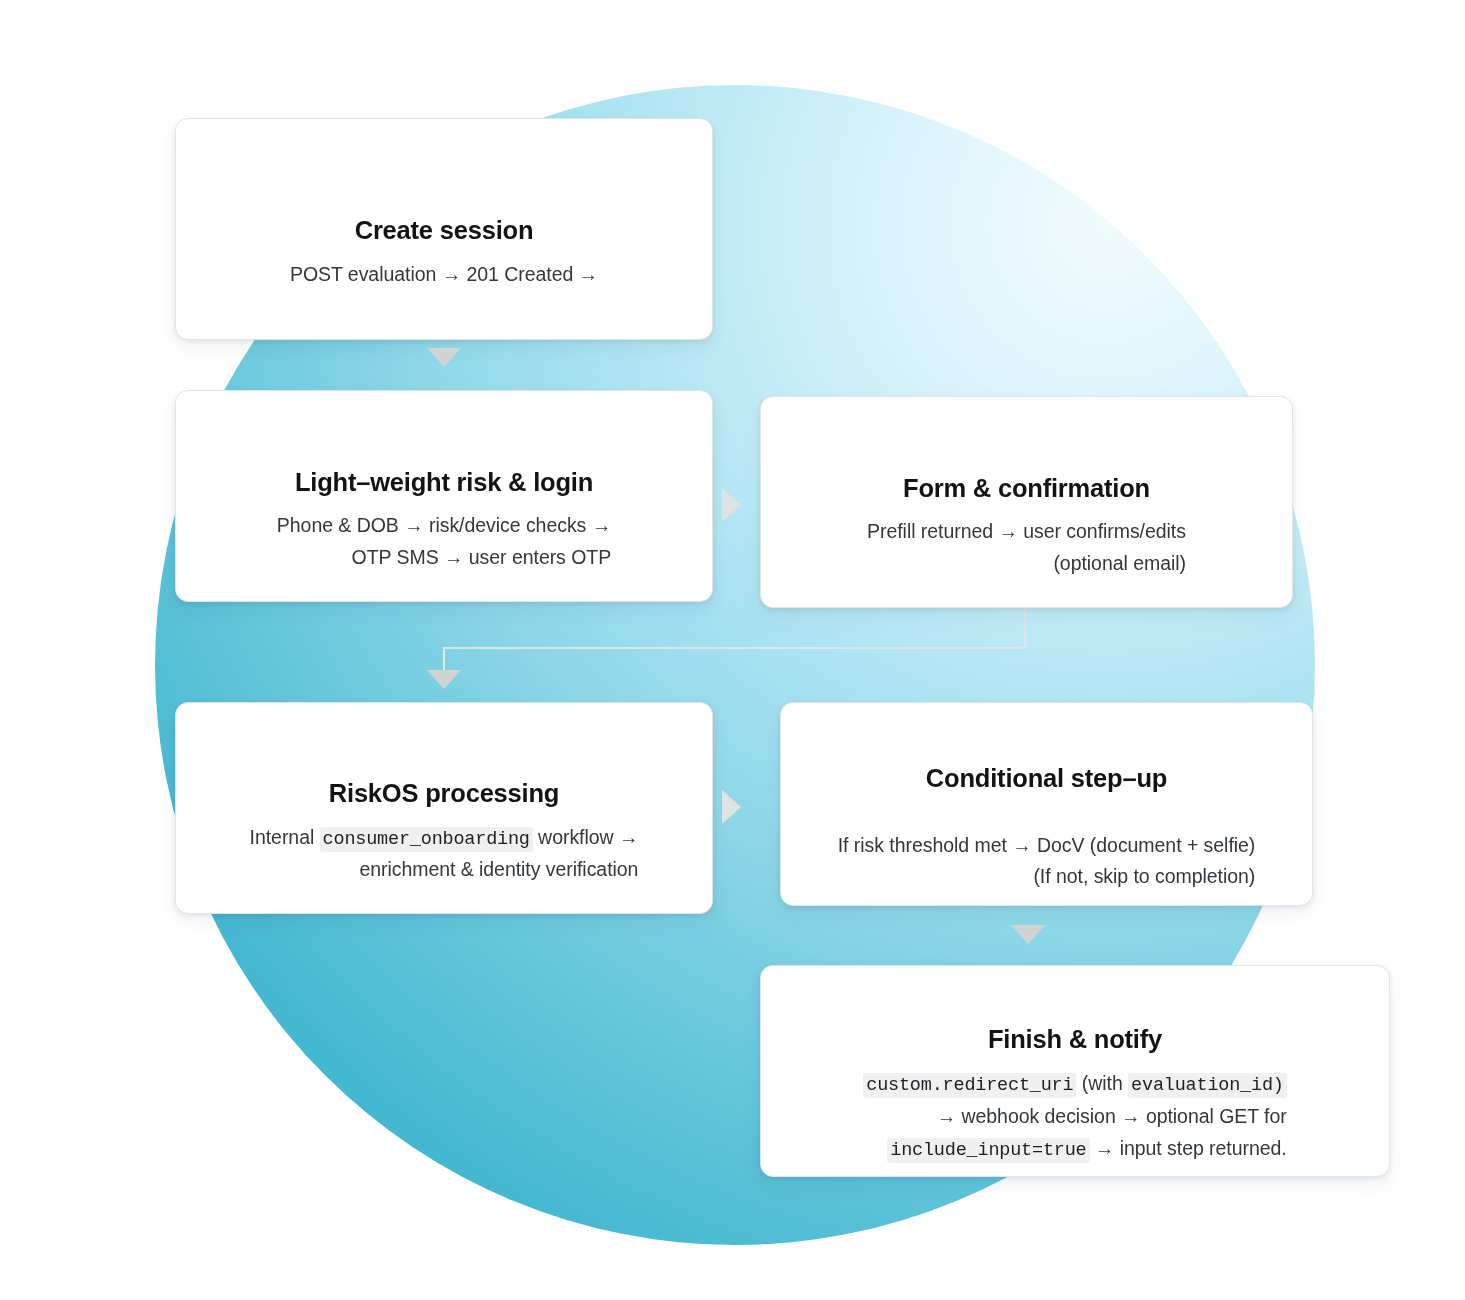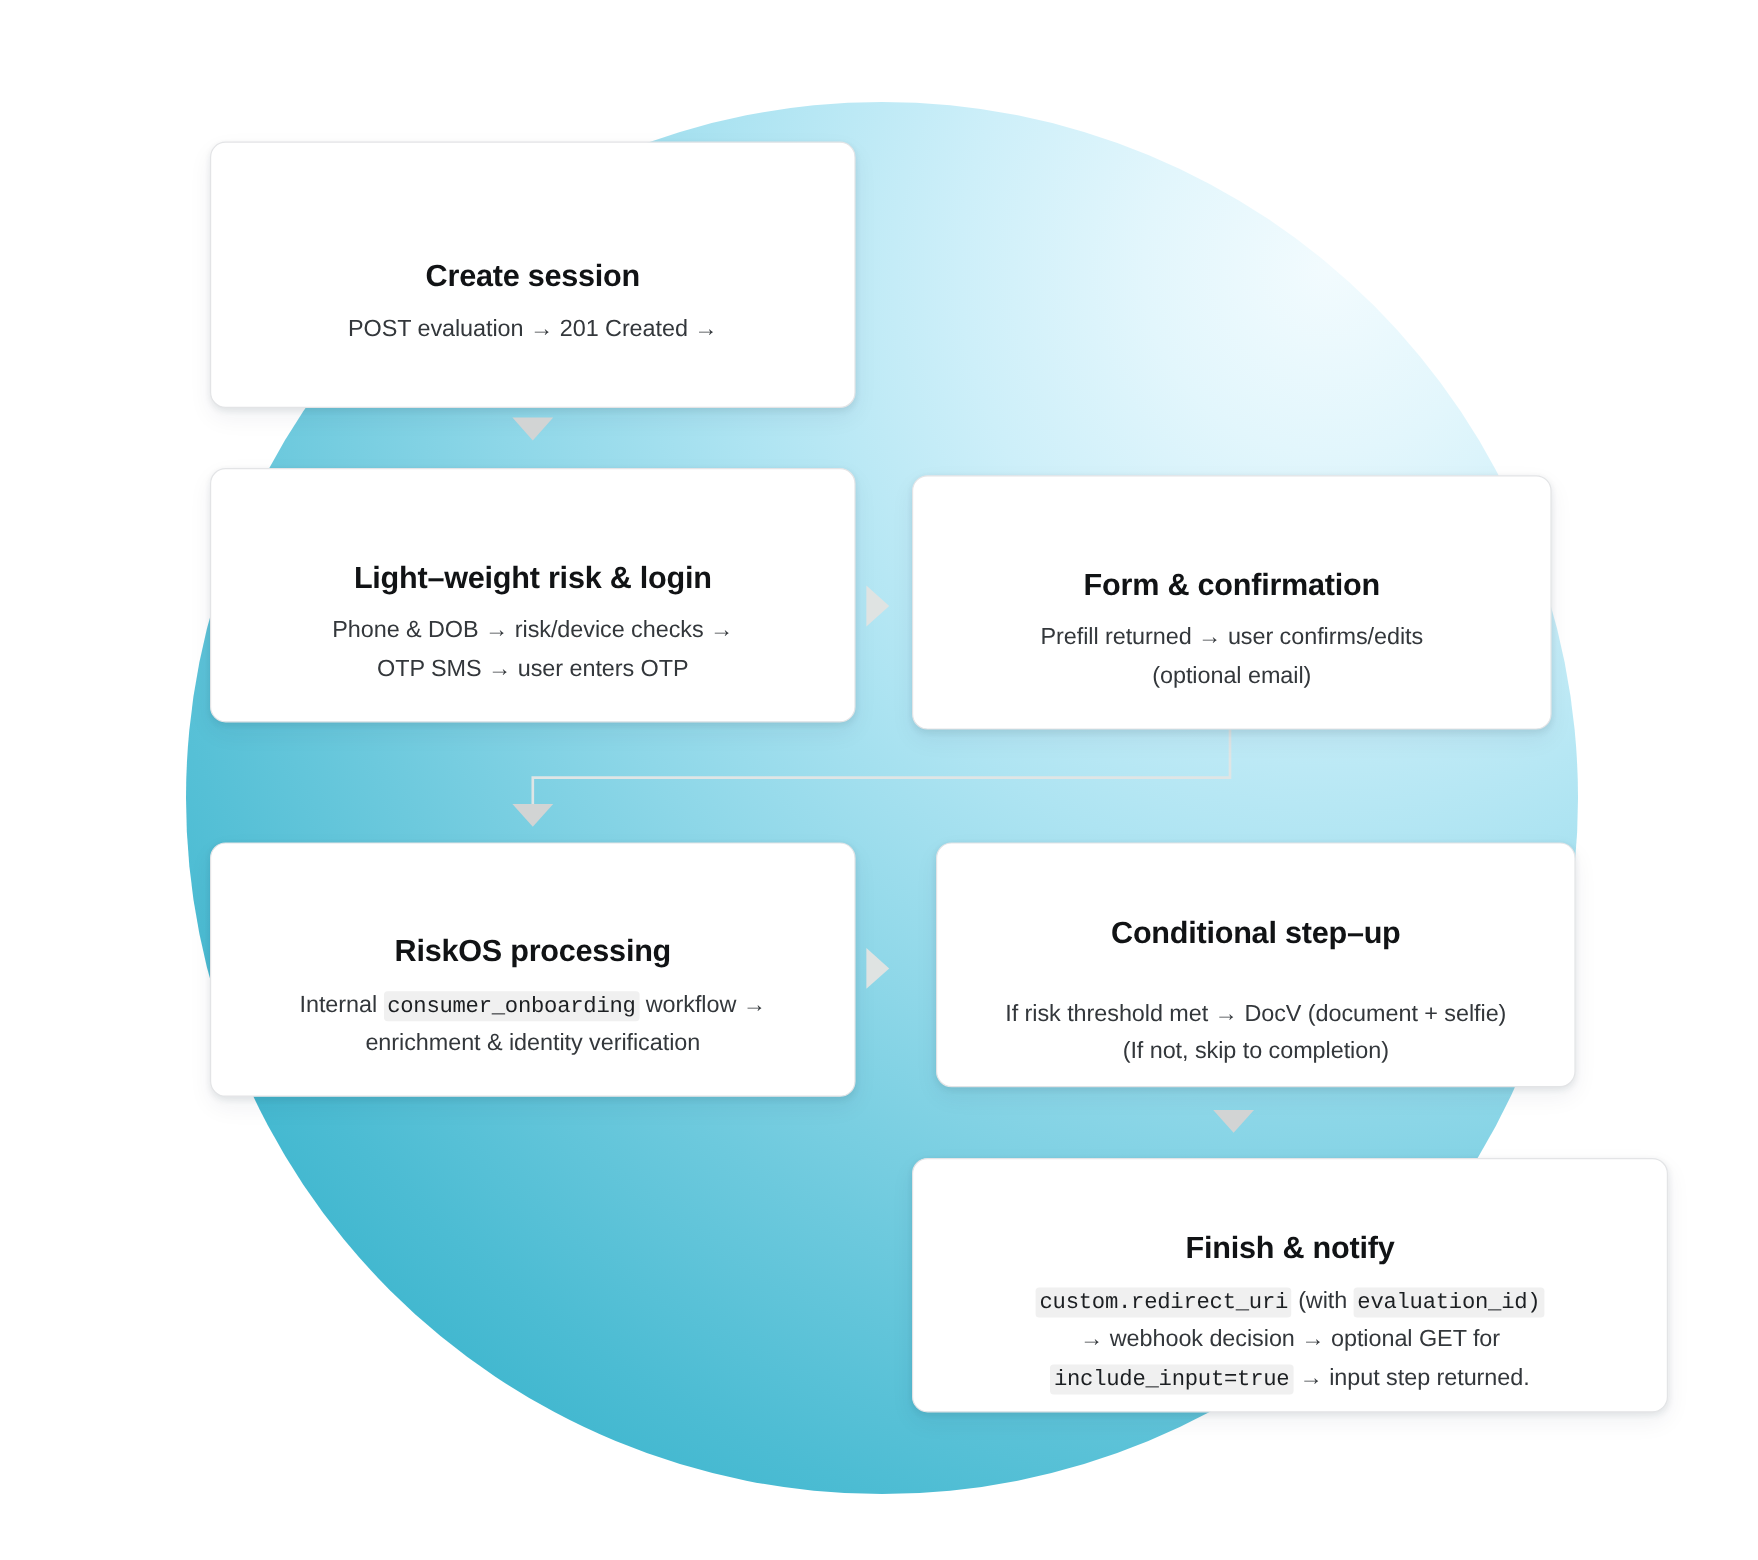--- a/index.html
+++ b/index.html
@@ -73,21 +73,21 @@
     letter-spacing: -0.2px;
     margin-bottom: 13px;
     text-align: center;
     line-height: 1.2;
     margin-top: 48px;
   }
   .card-body {
     font-size: 19.5px;
     color: #33373b;
     line-height: 1.62;
-    text-align: center;
+    text-align: right;
     letter-spacing: -0.05px;
   }
   .card-body .ital { }
   .code {
     font-family: "Liberation Mono", "DejaVu Sans Mono", monospace;
     font-size: 18.5px;
     background: #f0f0f0;
     color: #1c1f22;
     border-radius: 3px;
     padding: 2px 3px;

